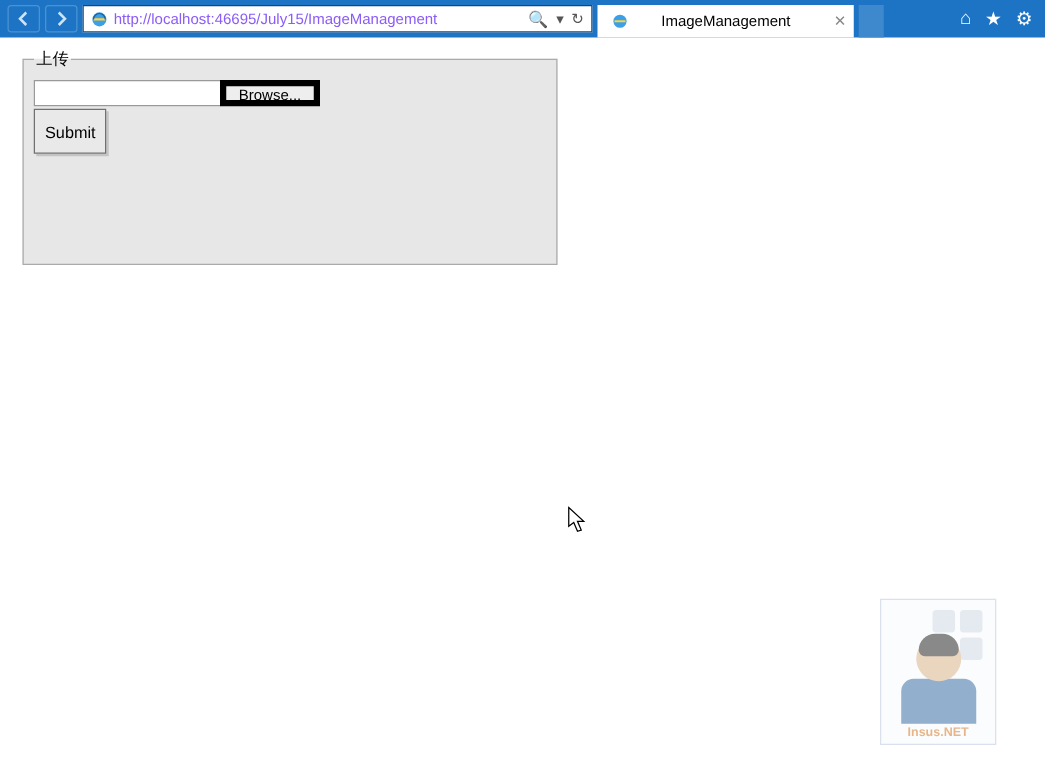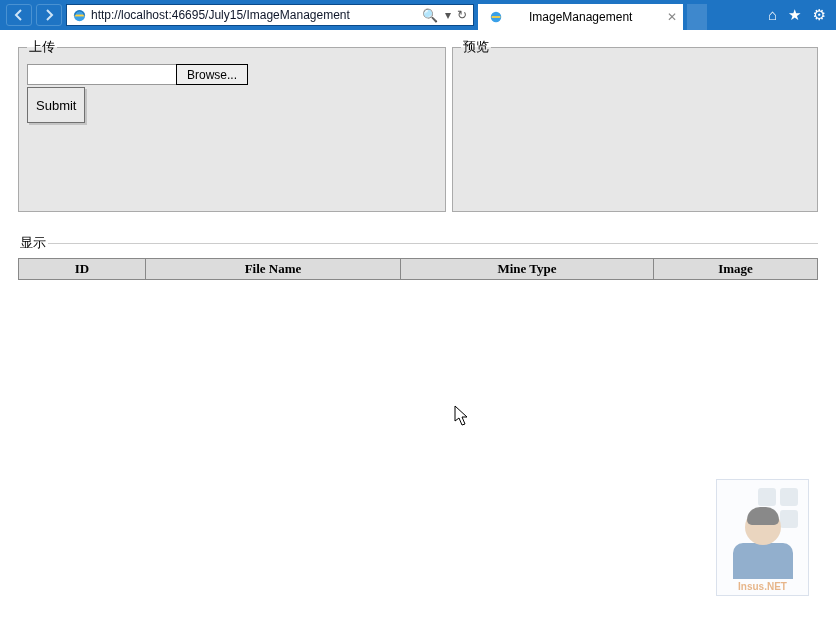--- a/index.html
+++ b/index.html
@@ -46,21 +46,21 @@
       margin: 0 3px;
       display:flex;align-items:center;justify-content:center;
     }
     .addr {
       flex: 1;
       border: none;
       outline: none;
       font-size: 12px;
       font-family: "Segoe UI", Tahoma, sans-serif;
       padding: 0;
-      color: #0f172a;
+      color: #8b5cf6;
     }
     .addr-icons {
       display: flex;
       align-items: center;
       gap: 6px;
       padding: 0 6px;
       color: #555;
     }
     .addr-icons .sep { color: #555; }
     .tab {
@@ -89,39 +89,39 @@
       padding-right: 4px;
     }
     .chrome-icons span { font-size: 15px; }
     
     .content {
       padding: 8px 18px;
       position: relative;
       height: calc(100% - 30px);
     }
     
-    .fs-row { display: flex; gap: 6px; }
+    .fs-row { display: flex; gap: 18px; }
     fieldset {
       background: #e7e7e7;
       border: 1px solid #aaa;
       padding: 6px 8px 8px 8px;
     }
     fieldset legend { font-size: 13px; padding: 0 2px; }
     .fs-upload { flex: 0 0 428px; height: 174px; }
     .fs-preview { flex: 1; height: 174px; }
     .file-row { display:flex; align-items:stretch; margin-top:2px; }
     .file-text {
       width: 150px;
       height: 21px;
       border: 1px solid #999;
       background: #fff;
     }
     .file-btn {
       height: 21px;
-      border: 1px solid #000000;
+      border: 5px solid #000000;
       background: #eee;
       padding: 0 10px;
       font-size: 12px;
       cursor: pointer;
       margin-left:-1px;
     }
     .submit-btn {
       margin-top: 2px;
       height: 36px;
       padding: 0 8px;
@@ -163,21 +163,21 @@
     
     .cursor {
       position: absolute;
       left: 454px;
       top: 375px;
       pointer-events:none;
     }
     
     .watermark {
       position: absolute;
-      right: 27px;
+      right: 39px;
       bottom: 28px;
       width: 93px;
       height: 117px;
       border: 1px solid rgba(150,170,200,0.6);
       background: rgba(245,248,252,0.85);
       display:flex;
       flex-direction:column;
       align-items:center;
       justify-content:flex-end;
       opacity:0.55;
@@ -256,38 +256,22 @@
       <legend>上传</legend>
       <div class="file-row">
         <input class="file-text" type="text" style="">
         <button class="file-btn">Browse...</button>
       </div>
       <div>
         <button class="submit-btn">Submit</button>
       </div>
     </fieldset>
 
-    <fieldset class="fs-preview">
-      <legend>预览</legend>
-    </fieldset>
-  </div>
-
-  <fieldset class="fs-display">
-    <legend>显示</legend>
-    <table class="grid">
-      <thead>
-        <tr>
-          <th>ID</th>
-          <th>File Name</th>
-          <th>Mine Type</th>
-          <th>Image</th>
-        </tr>
-      </thead>
-    </table>
-  </fieldset>
+  </div>
+
 
   <svg class="cursor" width="16" height="22" viewBox="0 0 16 22">
     <path d="M1 1 L1 16 L5 13 L8 20 L11 19 L8 12 L13 12 Z" fill="#fff" stroke="#000" stroke-width="1"></path>
   </svg>
 
   <div class="watermark">
     <div class="wm-sq">
         <i></i>
         <i></i>
         <i></i>

